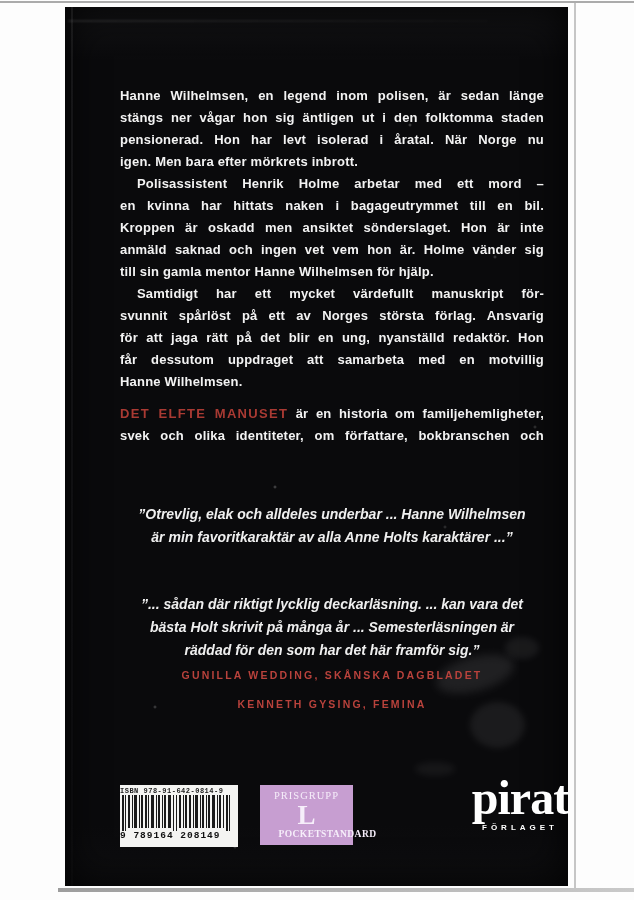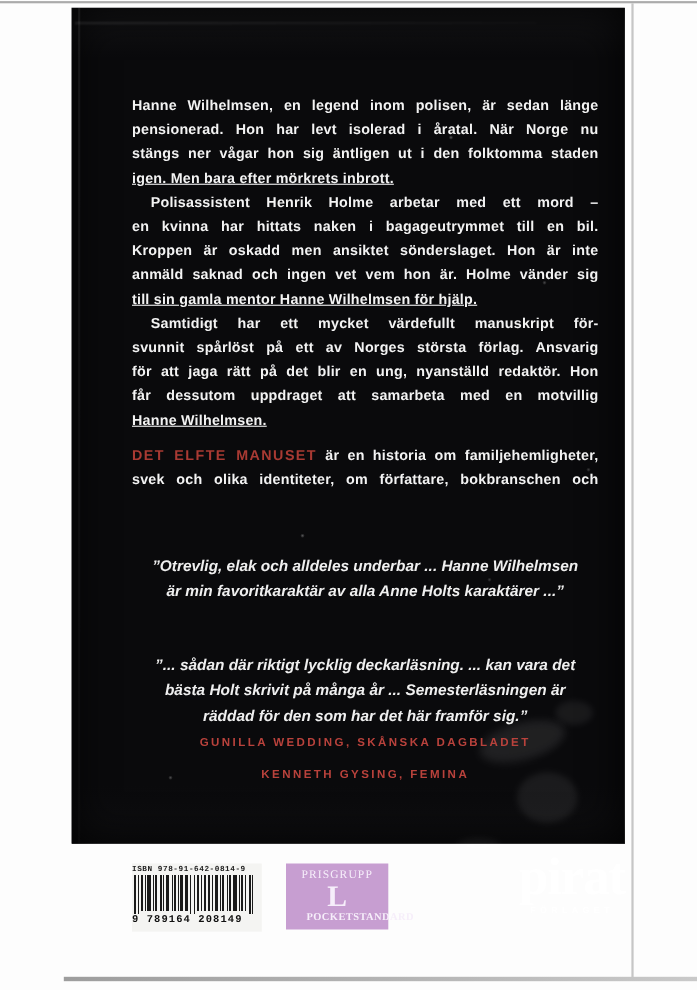--- a/index.html
+++ b/index.html
@@ -7,21 +7,21 @@
     width:634px;height:900px;position:relative;overflow:hidden;
     background:#fdfdfd;
     font-family:"Liberation Sans", sans-serif;
   }
   
   .scan-top{position:absolute;left:0;top:1px;width:634px;height:2px;background:#ababab;}
   .scan-right{position:absolute;left:574px;top:3px;width:2px;height:888px;background:#c6c6c6;}
   .scan-bottom{position:absolute;left:58px;top:888px;width:576px;height:4px;background:linear-gradient(90deg,#9d9d9d,#c9c9c9);}
   
   .book{
-    position:absolute;left:65px;top:7px;width:503px;height:760px;
+    position:absolute;left:65px;top:7px;width:503px;height:879px;
     background:
       radial-gradient(1.5px 1.5px at 120px 288px, rgba(255,255,255,.35), transparent 2px),
       radial-gradient(1.5px 1.5px at 345px 118px, rgba(255,255,255,.30), transparent 2px),
       radial-gradient(1px 1px at 210px 480px, rgba(255,255,255,.32), transparent 2px),
       radial-gradient(1px 1px at 430px 250px, rgba(255,255,255,.25), transparent 2px),
       radial-gradient(1.5px 1.5px at 90px 700px, rgba(255,255,255,.28), transparent 2px),
       radial-gradient(1px 1px at 260px 640px, rgba(255,255,255,.22), transparent 2px),
       radial-gradient(1px 1px at 380px 520px, rgba(255,255,255,.20), transparent 2px),
       radial-gradient(1.5px 1.5px at 170px 840px, rgba(255,255,255,.25), transparent 2px),
       radial-gradient(1px 1px at 470px 420px, rgba(255,255,255,.22), transparent 2px),
@@ -34,21 +34,21 @@
     background:linear-gradient(180deg,rgba(255,255,255,.07),rgba(255,255,255,.02));filter:blur(.6px);}
   .scuff{position:absolute;background:rgba(255,255,255,.13);border-radius:50%;}
   .scuff1{left:370px;top:650px;width:80px;height:34px;filter:blur(4px);transform:rotate(-15deg);opacity:.7;}
   .scuff2{left:405px;top:695px;width:55px;height:46px;filter:blur(3px);opacity:.55;}
   .scuff3{left:440px;top:630px;width:34px;height:22px;filter:blur(3px);opacity:.5;}
   .scuff4{left:350px;top:755px;width:40px;height:14px;filter:blur(3px);opacity:.4;}
   
   .copy{position:absolute;left:55px;top:78px;width:424px;color:#f3f3f3;}
   .line{font-size:13px;font-weight:bold;line-height:22px;letter-spacing:.2px;
         text-align:justify;text-align-last:justify;white-space:nowrap;}
-  .line.last{text-align-last:left;white-space:normal;text-decoration:underline;}
+  .line.last{text-align-last:left;white-space:normal;}
   .line.indent{text-indent:17px;}
   .about{position:absolute;left:55px;top:396px;width:424px;color:#f3f3f3;}
   .red-title{color:#a93a33;letter-spacing:1.3px;}
   
   .quote{position:absolute;left:40px;width:454px;text-align:center;color:#efefef;}
   .q1{top:496px;} .q2{top:586px;} .q3{top:684px;}
   .qline{font-size:14px;font-style:italic;font-weight:bold;line-height:23px;white-space:nowrap;}
   .qsource{margin-top:6px;font-size:10.5px;font-weight:bold;letter-spacing:2.2px;
            color:#b9423c;line-height:14px;white-space:nowrap;}
   
@@ -82,22 +82,22 @@
     <div class="crease-top"></div>
     <div class="crease-left"></div>
     <div class="scuff scuff1"></div>
     <div class="scuff scuff2"></div>
     <div class="scuff scuff3"></div>
     <div class="scuff scuff4"></div>
 
     <div class="copy">
       <div>
         <div class="line">Hanne Wilhelmsen, en legend inom polisen, är sedan länge</div>
+        <div class="line">stängs ner vågar hon sig äntligen ut i den folktomma staden</div>
         <div class="line">pensionerad. Hon har levt isolerad i åratal. När Norge nu</div>
-        <div class="line">stängs ner vågar hon sig äntligen ut i den folktomma staden</div>
         <div class="line last">igen. Men bara efter mörkrets inbrott.</div>
       </div>
       <div>
         <div class="line indent">Polisassistent Henrik Holme arbetar med ett mord –</div>
         <div class="line">en kvinna har hittats naken i bagageutrymmet till en bil.</div>
         <div class="line">Kroppen är oskadd men ansiktet sönderslaget. Hon är inte</div>
         <div class="line">anmäld saknad och ingen vet vem hon är. Holme vänder sig</div>
         <div class="line last">till sin gamla mentor Hanne Wilhelmsen för hjälp.</div>
       </div>
       <div>

